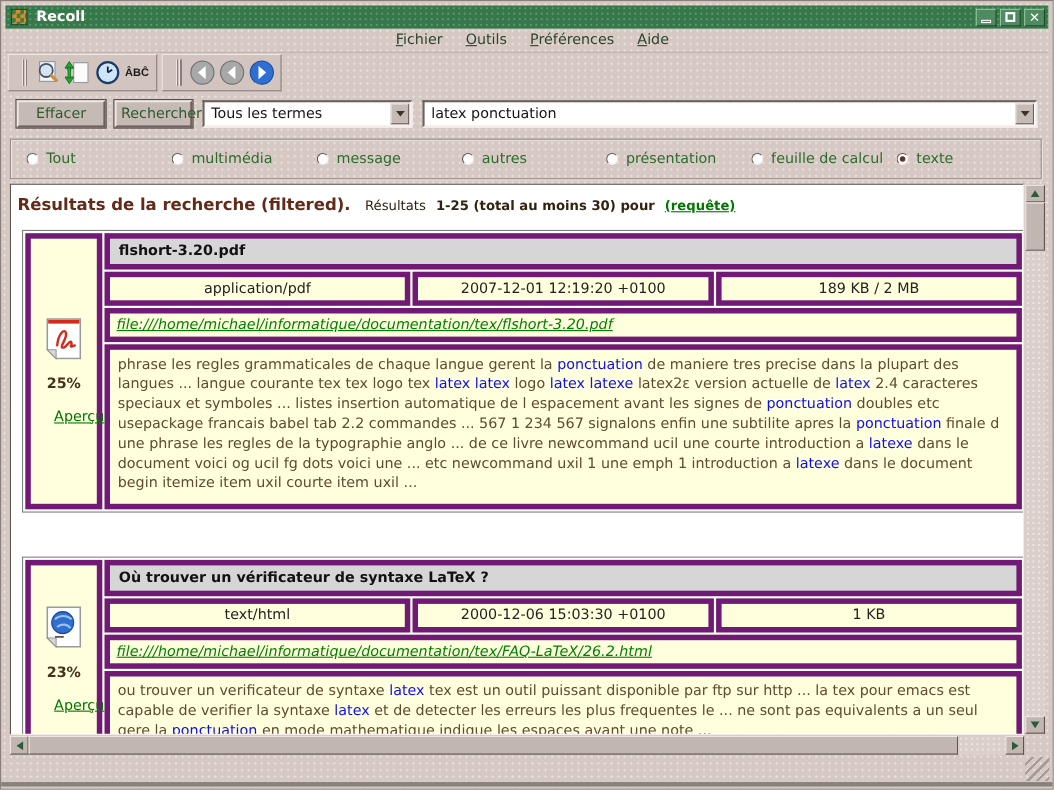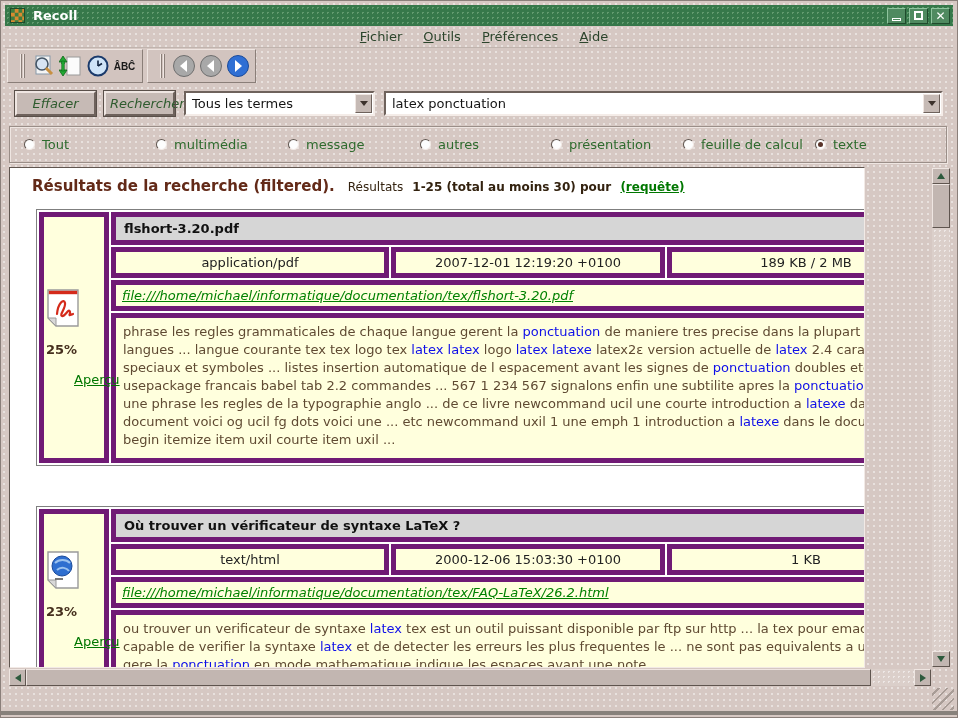--- a/index.html
+++ b/index.html
@@ -67,21 +67,21 @@
     display:flex; align-items:center; justify-content:center; padding:0; cursor:default;
   }
   .abc-glyph { font-size:10px; font-weight:bold; color:#1a1a1a; letter-spacing:0; }
 
   
   .search-row { position:absolute; left:14px; top:90px; right:14px; height:25px; display:flex; }
   .push-btn {
     height:25px; background:#c6bab5; color:#2e5b2e; font-size:13px; font-family:inherit;
     border-top:2px solid #efe6e2; border-left:2px solid #efe6e2;
     border-right:2px solid #6e625c; border-bottom:2px solid #6e625c;
-    outline:1px solid #5a504a; padding:0 14px; cursor:default;font-style:italic;
+    outline:1px solid #5a504a; padding:0 14px; cursor:default;
   }
   .btn-clear { width:81px; margin-right:8px; }
   .btn-search { width:71px; margin-right:9px; padding:0 4px; }
   .combo {
     height:25px; background:#fff; position:relative;
     border-top:2px solid #6e625c; border-left:2px solid #6e625c;
     border-right:2px solid #f4ece8; border-bottom:2px solid #f4ece8;
     display:flex; align-items:center; font-size:13px; color:#141414;
     padding:0 22px 0 6px;
   }
@@ -109,37 +109,37 @@
     border-right:1px solid #f2eae6; border-bottom:1px solid #f2eae6;
   }
   .radio-circle.checked::after {
     content:""; position:absolute; left:2px; top:2px; width:5px; height:5px;
     border-radius:50%; background:#5a342a;
   }
   .radio-label { font-size:13px; color:#2e6b2e; }
 
   
   .results-viewport {
-    position:absolute; left:8px; top:166px; width:856px; height:501px;
+    position:absolute; left:8px; top:166px; width:922px; height:501px;
     background:#fff; border:1px solid; border-color:#5f554f #f2eae6 #f2eae6 #5f554f;
-    overflow:hidden; padding:6px 0 0 20px;
+    overflow:hidden; padding:6px 0 0 4px;
   }
   .res-header { margin:2px 0 14px 2px; }
   .res-title { font-size:15px; font-weight:bold; color:#632a18; }
   .res-sum { font-size:12px; color:#33220f; margin-left:8px; }
   .res-sum-b { font-size:12px; font-weight:bold; color:#33220f; margin-left:4px; }
   .res-query-link { font-size:12px; font-weight:bold; color:#007700; text-decoration:underline; margin-left:4px; cursor:pointer; }
 
   table.result { border-collapse:separate; border-spacing:2px; width:906px; margin-left:6px; border:1px solid #7f7f7f; table-layout:fixed; }
   table.result.second { margin-top:40px; }
   table.result td { border:5px solid #701a75; font-size:13px; }
   td.side-cell {
     width:68px; background:#ffffdd; text-align:center; vertical-align:middle; padding:10px 2px;
   }
-  .side-inner { display:flex; flex-direction:column; align-items:flex-start; gap:15px; }
+  .side-inner { display:flex; flex-direction:column; align-items:center; gap:15px; }
   .relevance { font-size:13px; font-weight:bold; color:#46301e; }
   .preview-link { font-size:13px; color:#007700; text-decoration:underline; cursor:pointer;margin-left:28px; }
   td.title-cell { background:#d6d6d6; font-weight:bold; color:#111; padding:4px 8px; height:25px; }
   td.meta-cell { background:#ffffdd; text-align:center; color:#222; padding:3px 4px; height:24px; }
   td.url-cell { background:#ffffdd; padding:3px 6px; height:23px;font-style:italic; }
   .url-link { color:#008000; text-decoration:underline; cursor:pointer; }
   td.snippet-cell { background:#ffffdd; color:#5f4a32; padding:5px 7px; line-height:18px; vertical-align:top; }
   td.snippet-cell .hl { color:#0f0fe8; }
   .snip-1 { height:150px; }
   .snip-2 { height:80px; }

